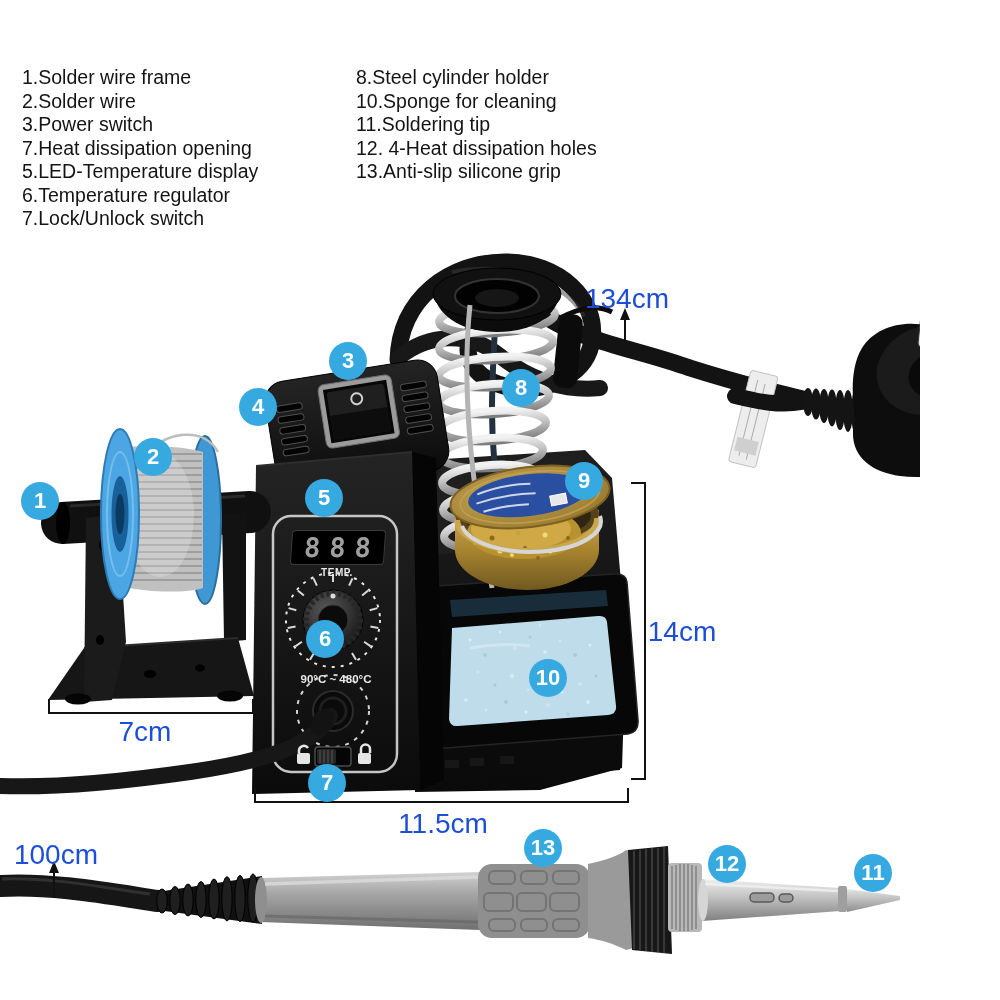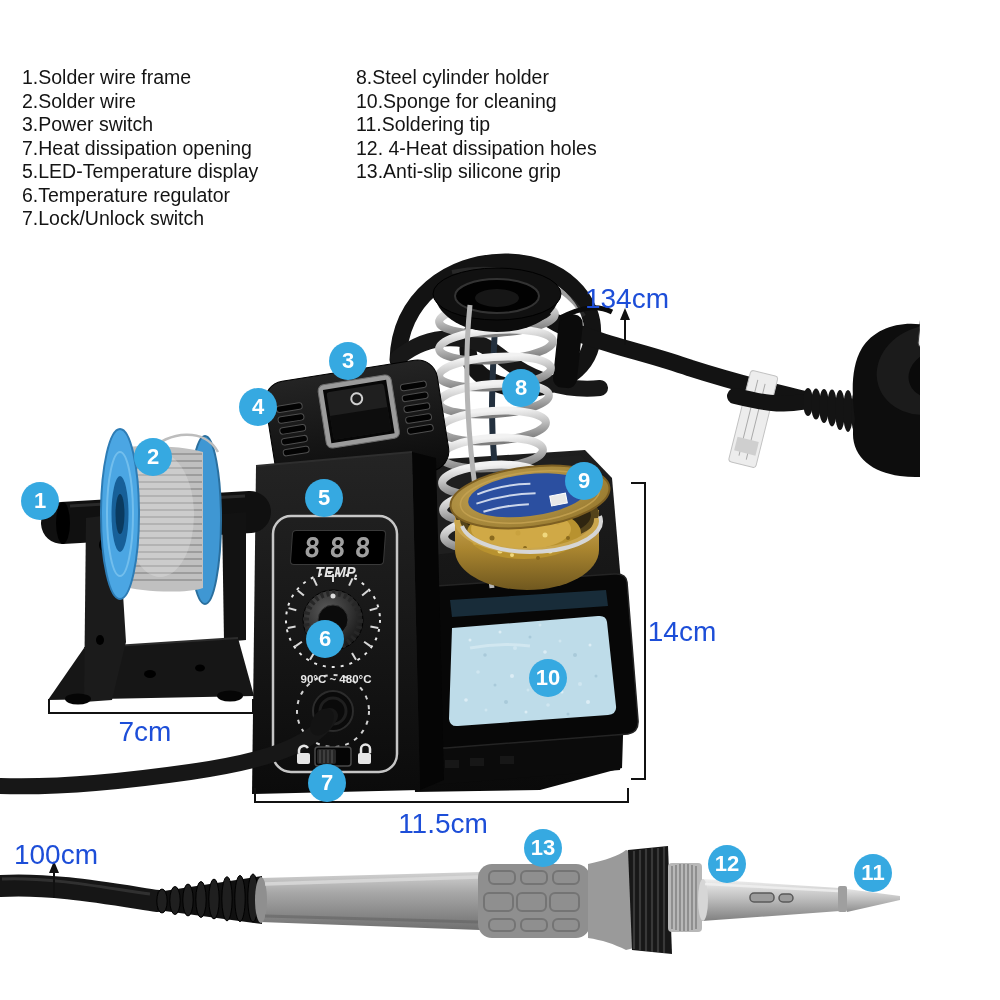--- a/index.html
+++ b/index.html
@@ -9,21 +9,21 @@
   .legend-col{position:absolute;top:66px;z-index:3;font-size:19.5px;line-height:23.5px;color:#141414;}
   .legend-left{left:22px;}
   .legend-right{left:330px;margin-left:26px;}
   .legend-item{white-space:nowrap;}
   .dim-label{position:absolute;z-index:3;transform:translate(-50%,-50%);font-size:28px;color:#1d4ed8;white-space:nowrap;}
   .callout{position:absolute;z-index:4;width:38px;height:38px;border-radius:50%;background:#36a9e1;
            color:#fff;display:flex;align-items:center;justify-content:center;
            font-size:22px;font-weight:bold;line-height:1;}
   .panel-text{position:absolute;z-index:3;transform:translate(-50%,-50%);color:#e8e8e8;white-space:nowrap;}
   .sleep{font-size:11px;font-weight:bold;font-style:italic;}
-  .templbl{font-size:14px;font-weight:bold;font-style:italic;letter-spacing:.5px;}
+  .templbl{font-size:10px;font-weight:bold;letter-spacing:.5px;}
   .range{font-size:11.5px;font-weight:bold;}
   .led-display{position:absolute;z-index:3;left:291px;top:530px;width:94px;height:35px;background:#000;
                border:1px solid #3a3a3a;border-radius:4px;display:flex;align-items:center;justify-content:center;
                color:#9f9f9f;font-family:"DejaVu Sans Mono",monospace;font-weight:bold;font-size:27px;
                letter-spacing:9px;padding-left:8px;box-sizing:border-box;transform:skewX(-4deg);
                box-shadow:inset 0 0 8px #000;}
 </style>
 </head>
 <body>
 

